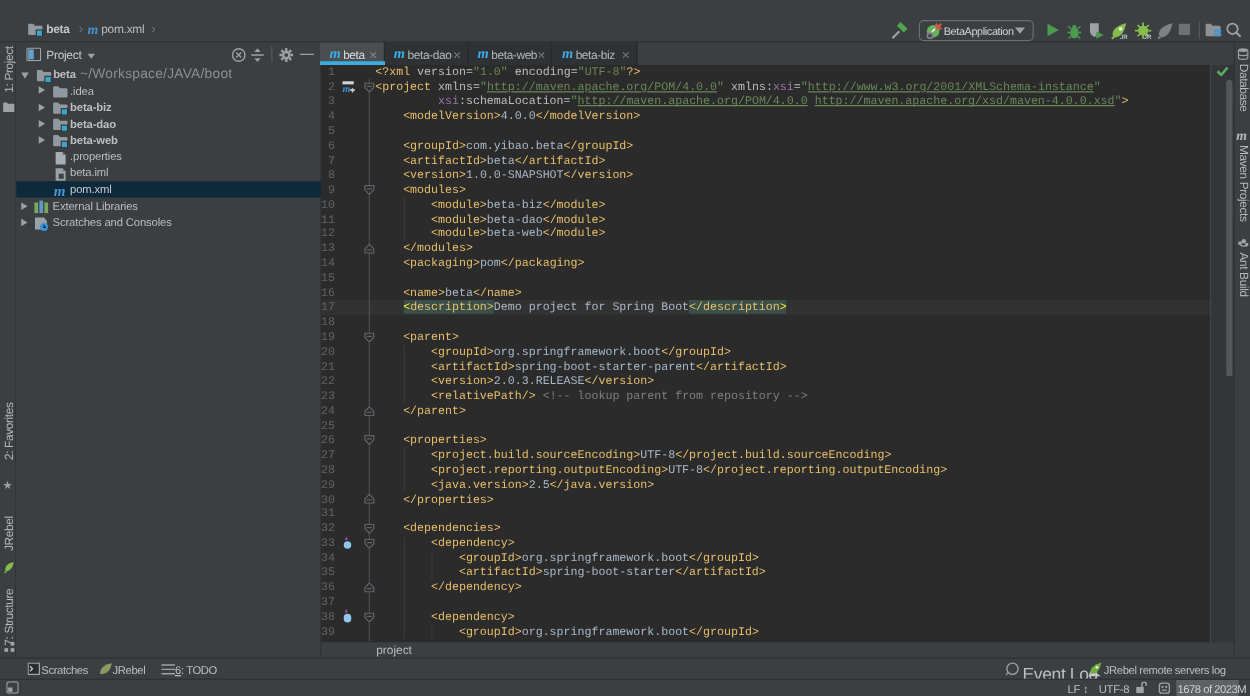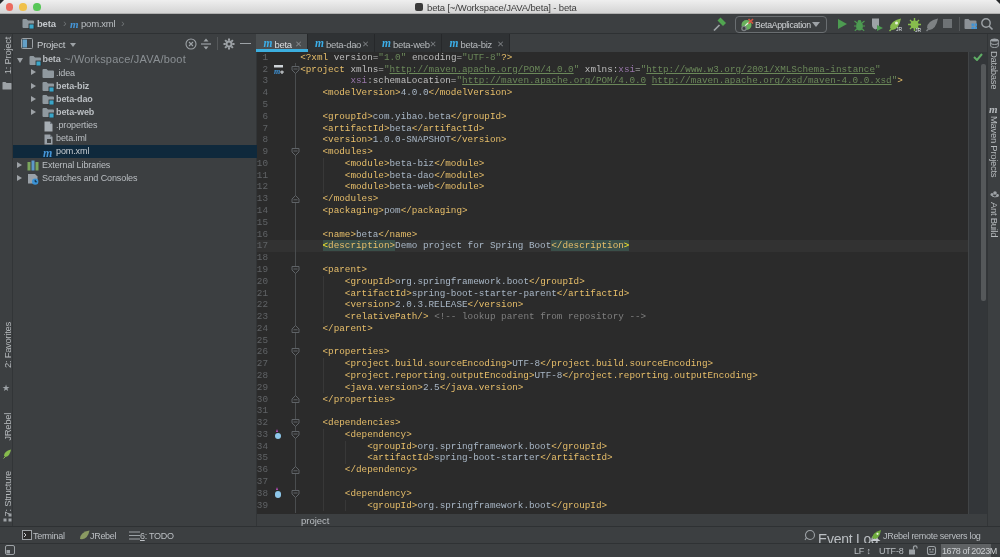--- a/index.html
+++ b/index.html
@@ -5,29 +5,20 @@
 #root { position:relative; width:1000px; height:557px; background:#3c3f41; overflow:hidden; }
 .tt { position:absolute; font-size:9px; letter-spacing:-0.1px; color:#bbbfc3; white-space:pre; line-height:13.15px; }
 .tt.b { font-weight:bold; }
 .fold { position:absolute; left:290.5px; }
 pre { font-family:"Liberation Mono",monospace; }
 .vlab { position:absolute; font-size:9.5px; letter-spacing:-0.3px; color:#b6babd; writing-mode:vertical-rl; }
 .vlab.up { transform:rotate(180deg); }
 </style></head><body>
 <div id="root">
 
-<div style="position:absolute;left:0;top:0;width:1000px;height:14px;background:linear-gradient(#efefef,#d4d4d4);border-bottom:1px solid #b0b0b0">
-<div style="position:absolute;left:5.5px;top:3.2px;width:7.7px;height:7.7px;border-radius:50%;background:#ec6b5f"></div>
-<div style="position:absolute;left:19.3px;top:3.2px;width:7.7px;height:7.7px;border-radius:50%;background:#f0c14a"></div>
-<div style="position:absolute;left:33.2px;top:3.2px;width:7.7px;height:7.7px;border-radius:50%;background:#57c757"></div>
-<div style="position:absolute;left:0;top:0;width:0;height:0;border-left:4px solid #26282a;border-bottom:4px solid transparent"></div>
-<div style="position:absolute;left:996px;top:0;width:0;height:0;border-right:4px solid #26282a;border-bottom:4px solid transparent"></div>
-<div style="position:absolute;left:415px;top:3px;width:8px;height:8px;border-radius:2px;background:#3a3a3a"></div>
-<div style="position:absolute;left:427px;top:1.5px;font-size:9.5px;letter-spacing:-0.15px;color:#3c3c3c">beta [~/Workspace/JAVA/beta] - beta</div>
-</div>
 
 <div style="position:absolute;left:0;top:14px;width:1000px;height:20px;background:#3c3f41;border-bottom:1px solid #2e3133"></div>
 <svg style="position:absolute;left:22px;top:18px" width="13" height="11" viewBox="0 0 13 11">
 <path d="M0.5 2 Q0.5 1 1.5 1 H4.5 L6 2.5 H11 Q12 2.5 12 3.5 V9 Q12 10 11 10 H1.5 Q0.5 10 0.5 9 Z" fill="#90999f"></path>
 <rect x="7" y="6" width="5" height="5" fill="#3aa6c9" stroke="#2b2b2b" stroke-width="0.8"></rect>
     </svg>
 <div style="position:absolute;left:37px;top:18px;font-size:9.5px;letter-spacing:-0.2px;font-weight:bold;color:#c3c7cb">beta</div>
 <div style="position:absolute;left:63px;top:17px;font-size:11px;color:#6f7476">›</div>
 <div style="position:absolute;left:70px;top:18.5px;font-family:'Liberation Serif',serif;font-style:italic;font-weight:bold;font-size:11px;color:#4596d8;line-height:1">m</div>
 <div style="position:absolute;left:81px;top:18px;font-size:9.5px;letter-spacing:-0.2px;color:#bbbfc3">pom.xml</div>
@@ -378,21 +369,21 @@
       <circle cx="7.5" cy="5.5" r="1.4" fill="#9da2a6"></circle>
 <path d="M2 6 Q4.5 7.5 7.5 6.5" stroke="#9da2a6" fill="none"></path>
     </svg>
 <div class="vlab" style="left:989px;top:202px">Ant Build</div>
 
 <div style="position:absolute;left:0;top:526px;width:1000px;height:17px;background:#3c3f41;border-top:1px solid #2e3133"></div>
 <svg style="position:absolute;left:22px;top:530px" width="10" height="10" viewBox="0 0 10 10">
 <rect x="0.5" y="0.5" width="9" height="9" fill="#2b2b2b" stroke="#9da2a6"></rect>
 <path d="M2 3 L4 5 L2 7" stroke="#c8ccd0" stroke-width="1" fill="none"></path>
     </svg>
-<div style="position:absolute;left:33px;top:530.5px;font-size:9px;letter-spacing:-0.3px;color:#bbbfc3">Terminal</div>
+<div style="position:absolute;left:33px;top:530.5px;font-size:9px;letter-spacing:-0.3px;color:#bbbfc3">Scratches</div>
 <svg style="position:absolute;left:79px;top:530px" width="11" height="10" viewBox="0 0 11 10">
 <path d="M1 9 Q1 2 10.5 0.5 Q9 8.5 3 9.2 Z" fill="#8a9a62"></path>
     </svg>
 <div style="position:absolute;left:90px;top:530.5px;font-size:9px;letter-spacing:-0.3px;color:#bbbfc3">JRebel</div>
 <svg style="position:absolute;left:129px;top:530.5px" width="11" height="9" viewBox="0 0 11 9">
 <path d="M0 1 H11 M0 4.5 H11 M0 8 H11" stroke="#9da2a6" stroke-width="1.1"></path>
     </svg>
 <div style="position:absolute;left:140px;top:530.5px;font-size:9px;letter-spacing:-0.3px;color:#bbbfc3"><span style="text-decoration:underline">6</span>: TODO</div>
 <svg style="position:absolute;left:804px;top:529px" width="12" height="12" viewBox="0 0 12 12">
 <circle cx="6" cy="6" r="4.5" fill="none" stroke="#9da2a6" stroke-width="1.1"></circle>

